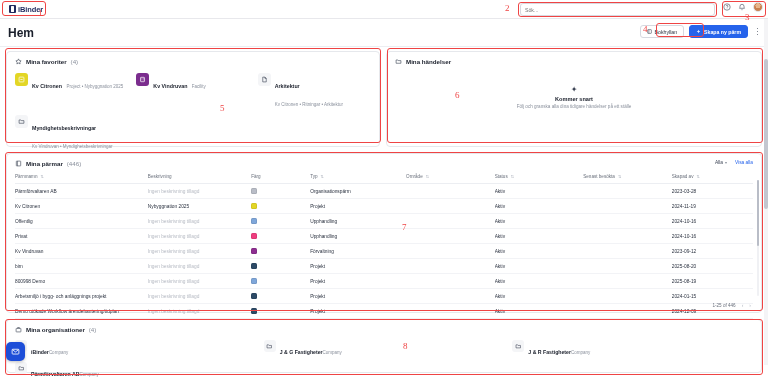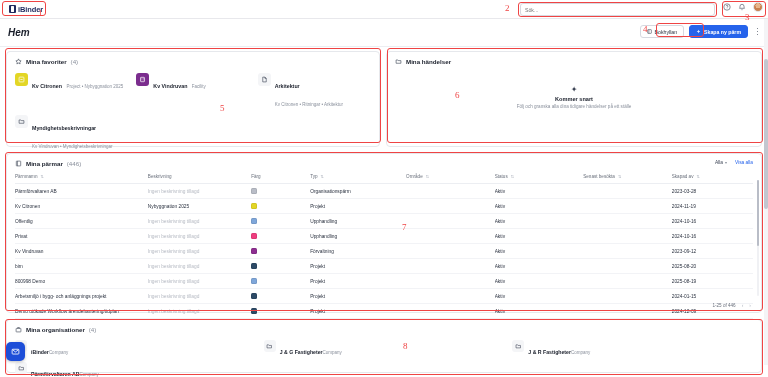--- a/index.html
+++ b/index.html
@@ -53,21 +53,21 @@
     background: radial-gradient(circle at 50% 35%, #e8b58a 0 38%, #c97f4e 40% 100%);
     border:0.5px solid #e0e0e6;
   }
 
   
   .page-head {
     height: 28px; display:flex; align-items:center;
     padding: 0 8px; position:relative;
     border-bottom: 1px solid #eceef2;
   }
-  .page-title { font-size: 10px; font-weight:700; color:#1a1f2b;font-style:italic; }
+  .page-title { font-size: 12px; font-weight:700; color:#1a1f2b; }
   .head-actions {
     position:absolute; right: 6px; top: 6px;
     display:flex; align-items:center; gap:5px;
   }
   .btn {
     height: 13px; display:inline-flex; align-items:center; gap:3px;
     border-radius:3px; font-size:5.2px; padding: 0 6px; cursor:pointer;
     white-space:nowrap;
   }
   .btn-ghost { border:1px solid #d7d9e0; background:#fff; color:#2b3240; }

